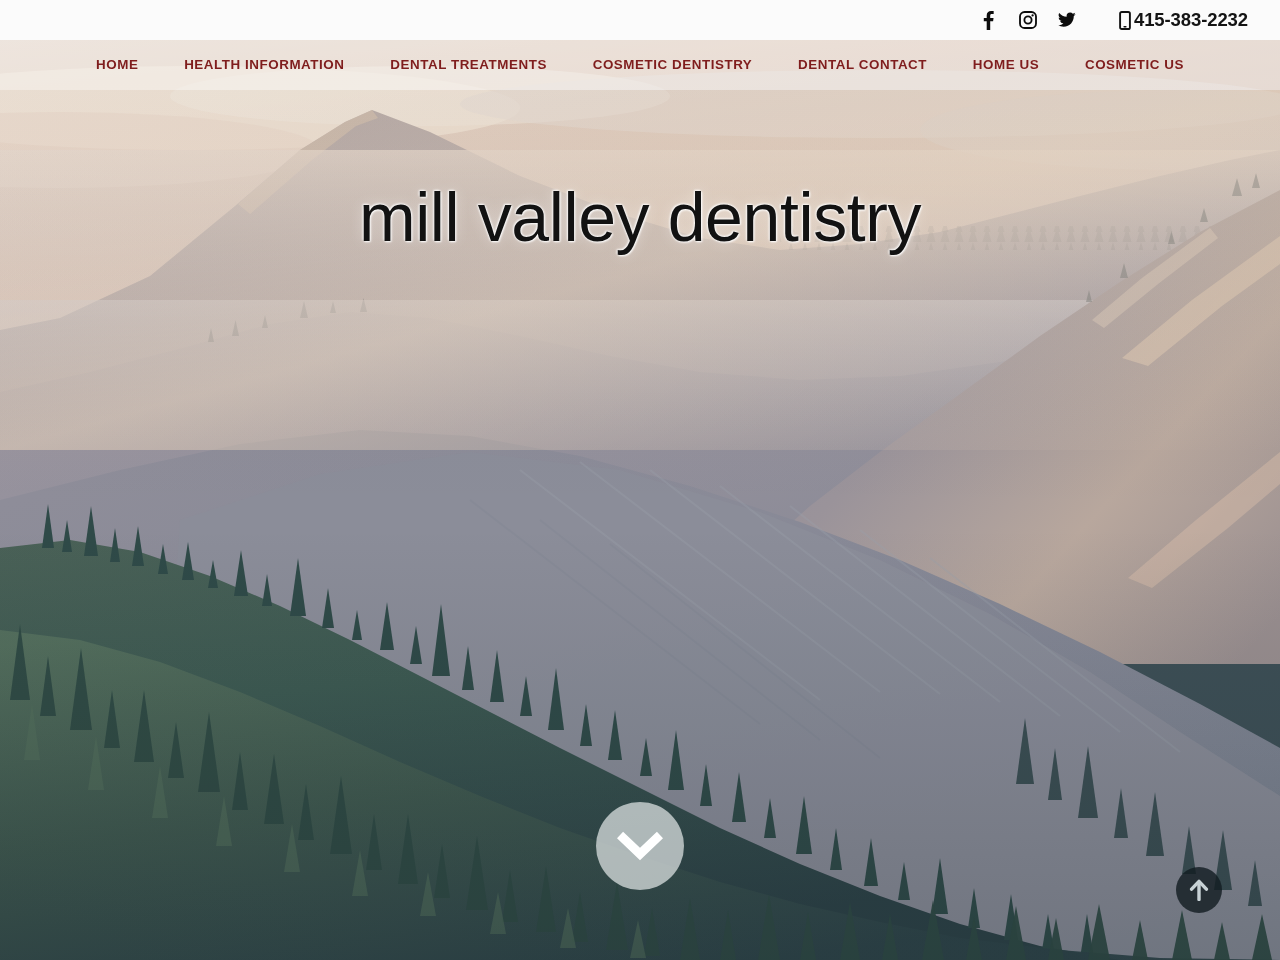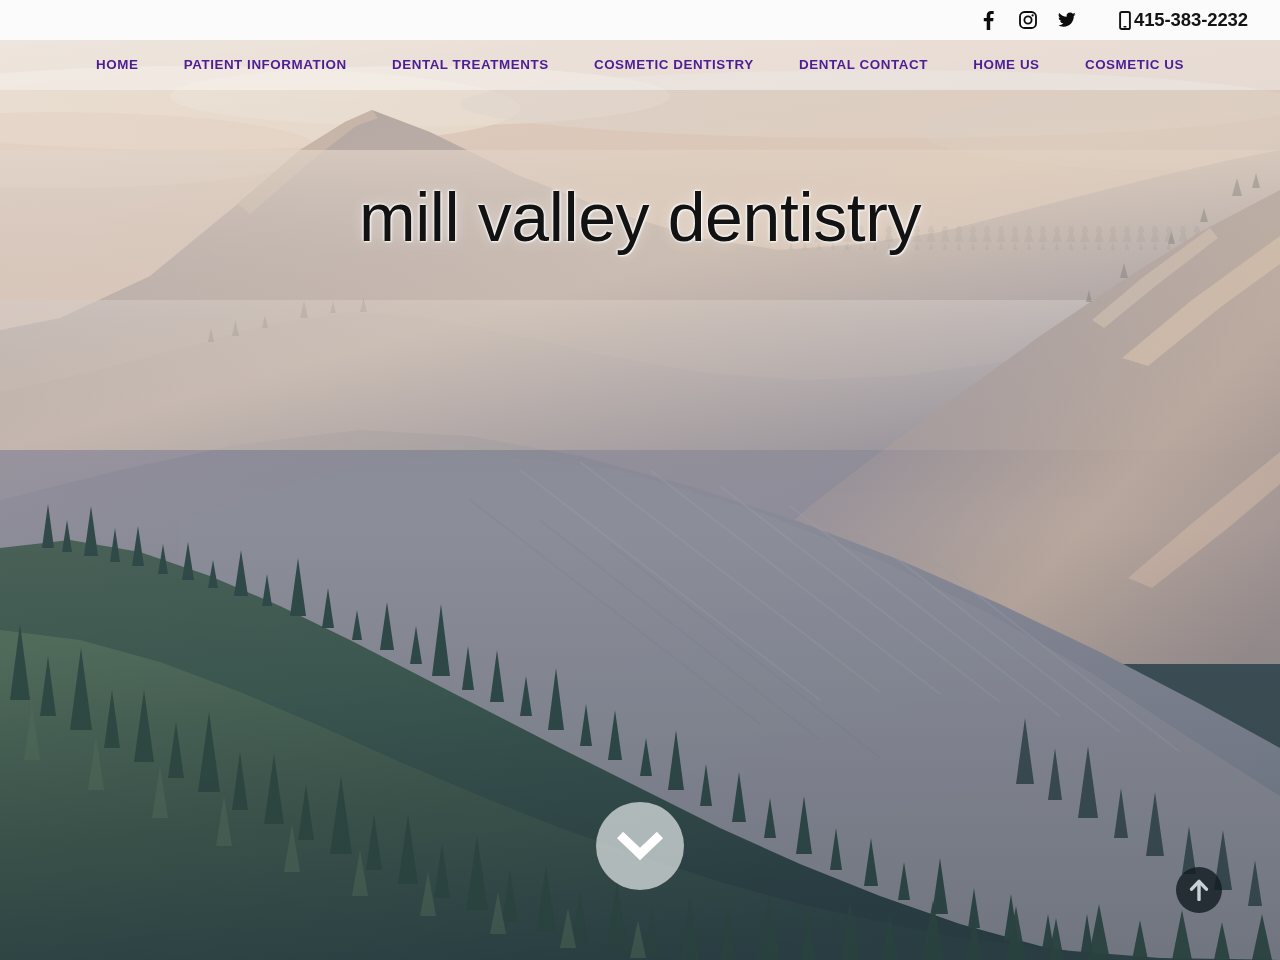--- a/index.html
+++ b/index.html
@@ -62,21 +62,21 @@
     height:50px;
     display:flex; align-items:center;
     list-style:none;
     padding-left:96px;
     padding-right:96px;
   }
   .nav-item {
     font-size:13.4px;
     font-weight:600;
     letter-spacing:0.55px;
-    color:#4c1d95;
+    color:#7f1d1d;
     white-space:nowrap;
     cursor:pointer;
     line-height:1;
   }
   .nav-gap { flex:1 1 auto; }
 
   
   .hero-title-wrap {
     position:absolute; top:0; left:0;
     width:1280px; height:808px;
@@ -415,21 +415,21 @@
         </svg>
       </span>
       <span class="phone-num">415-383-2232</span>
     </div>
   </div>
 
   <nav class="navbar">
     <ul class="nav-list">
       <li class="nav-item">HOME</li>
       <li class="nav-gap"></li>
-      <li class="nav-item">PATIENT INFORMATION</li>
+      <li class="nav-item">HEALTH INFORMATION</li>
       <li class="nav-gap"></li>
       <li class="nav-item">DENTAL TREATMENTS</li>
       <li class="nav-gap"></li>
       <li class="nav-item">COSMETIC DENTISTRY</li>
       <li class="nav-gap"></li>
       <li class="nav-item">DENTAL CONTACT</li>
       <li class="nav-gap"></li>
       <li class="nav-item">HOME US</li>
       <li class="nav-gap"></li>
       <li class="nav-item">COSMETIC US</li>

